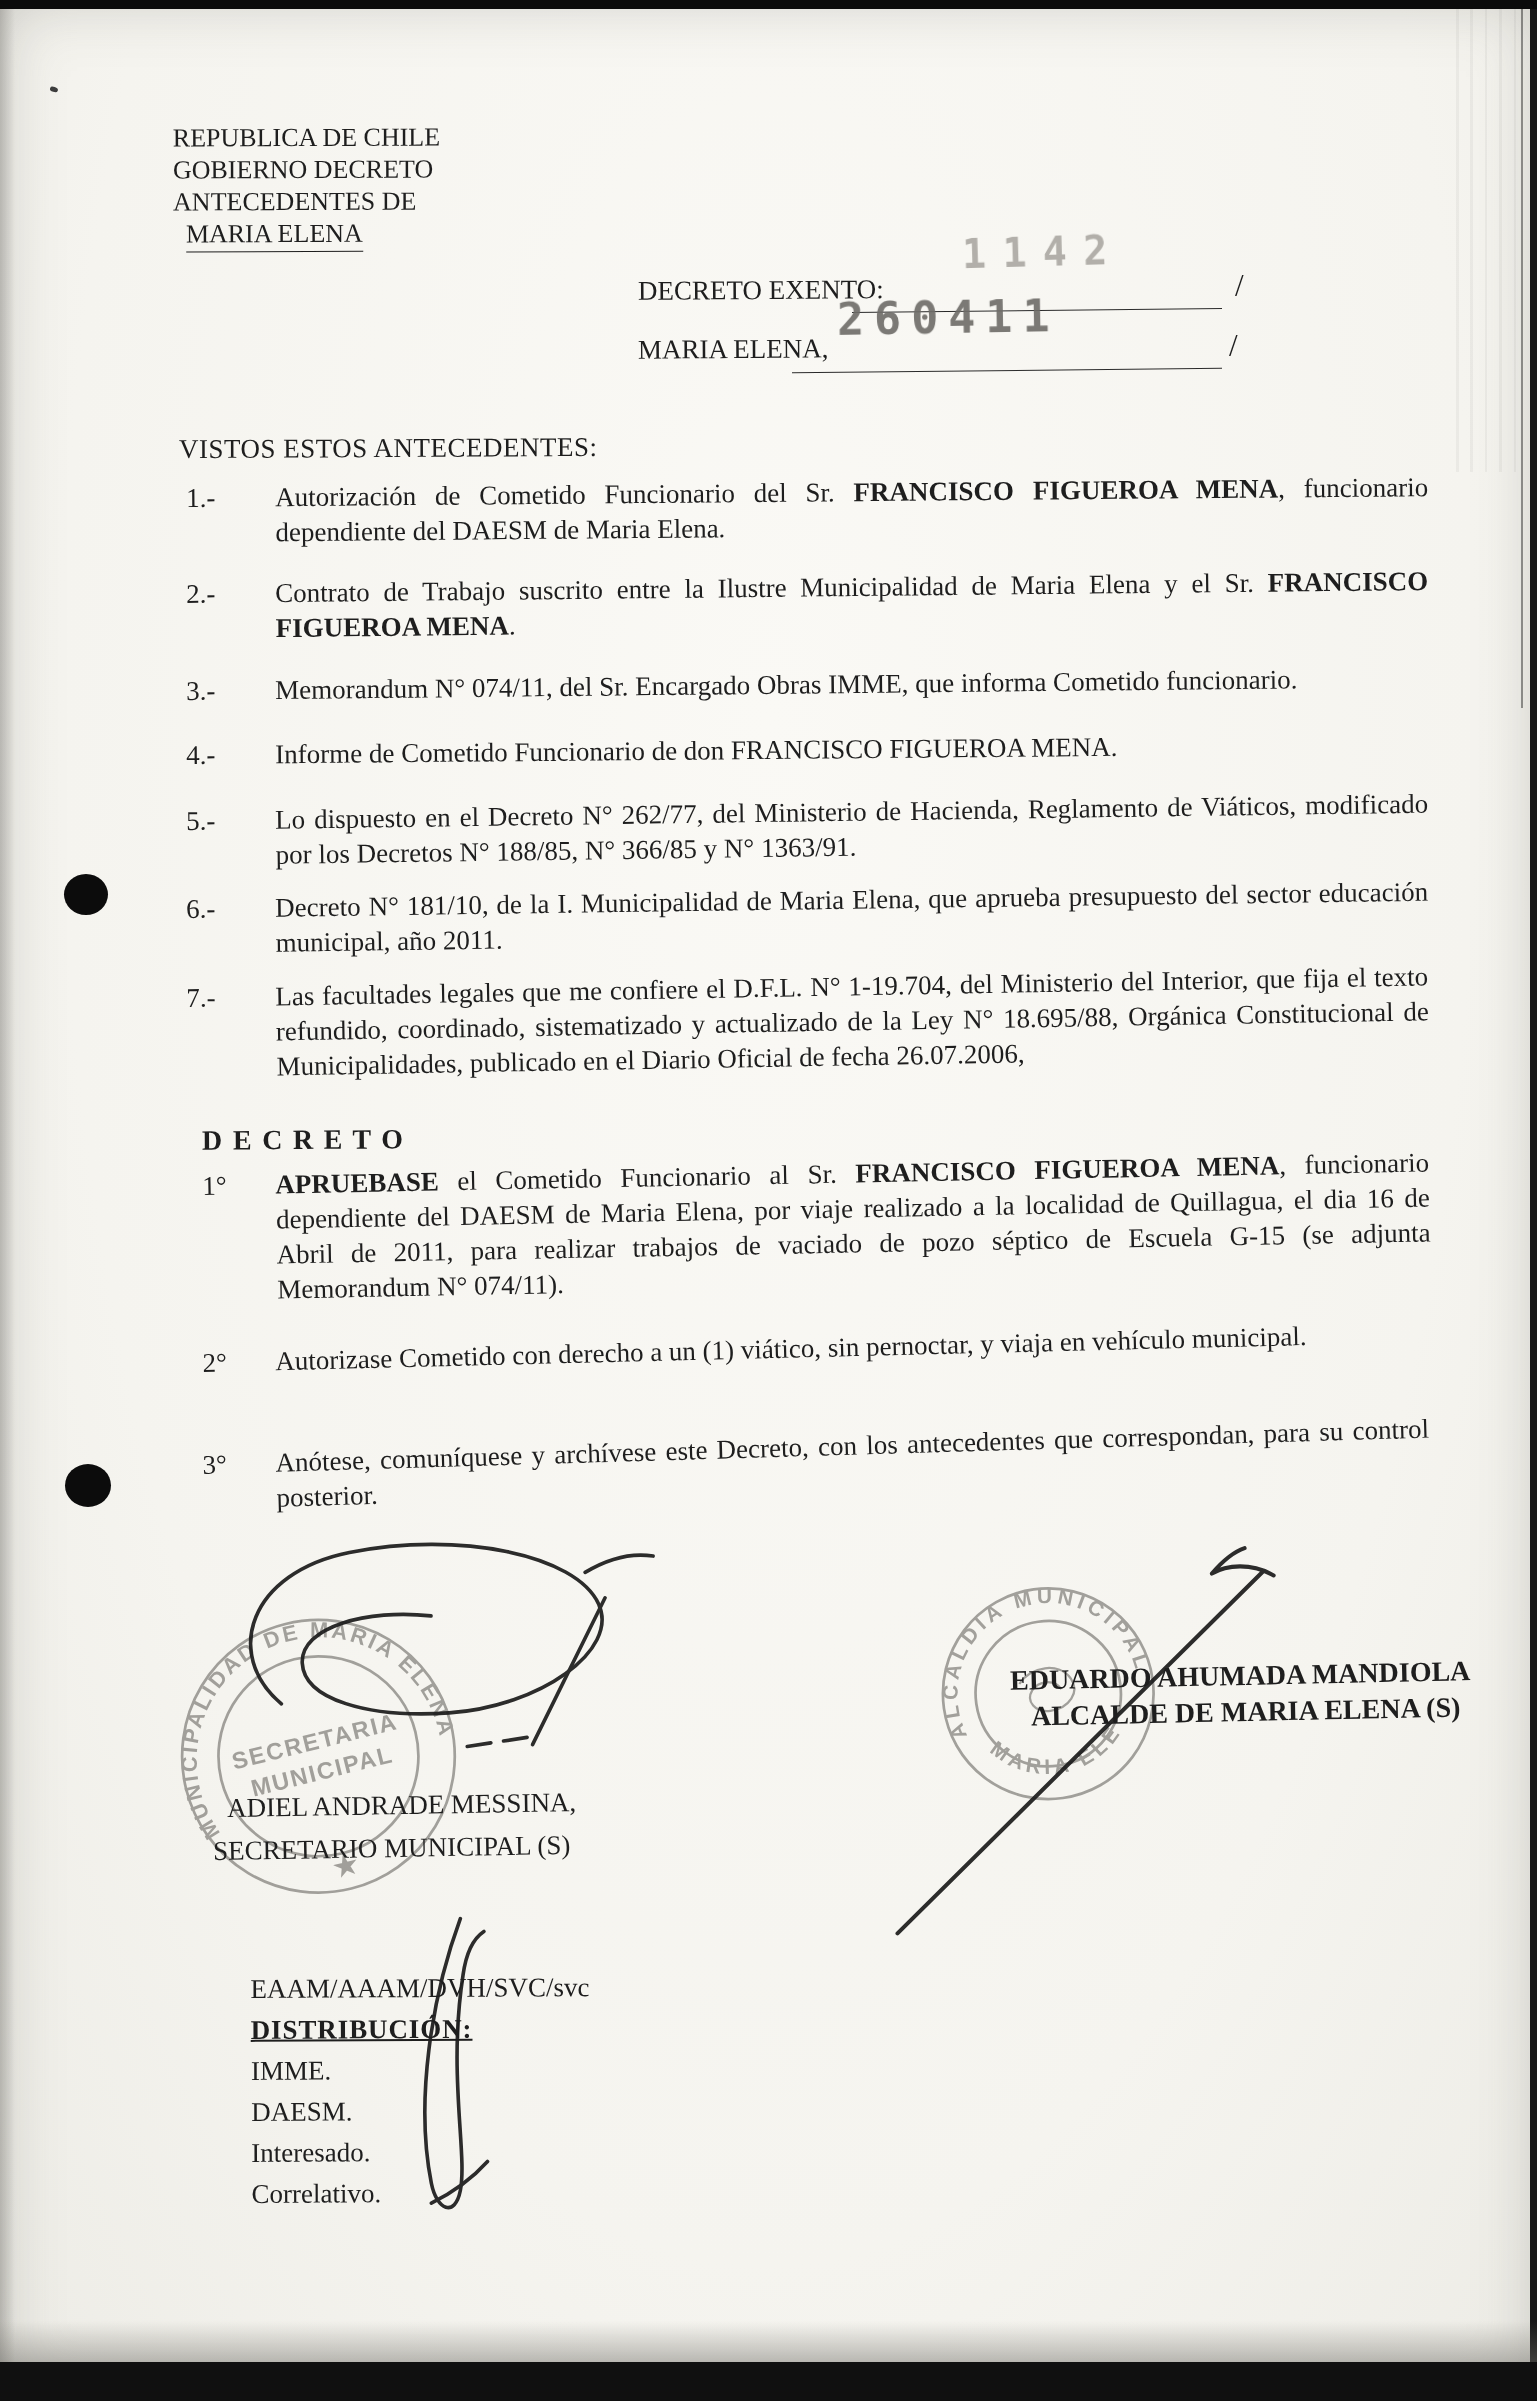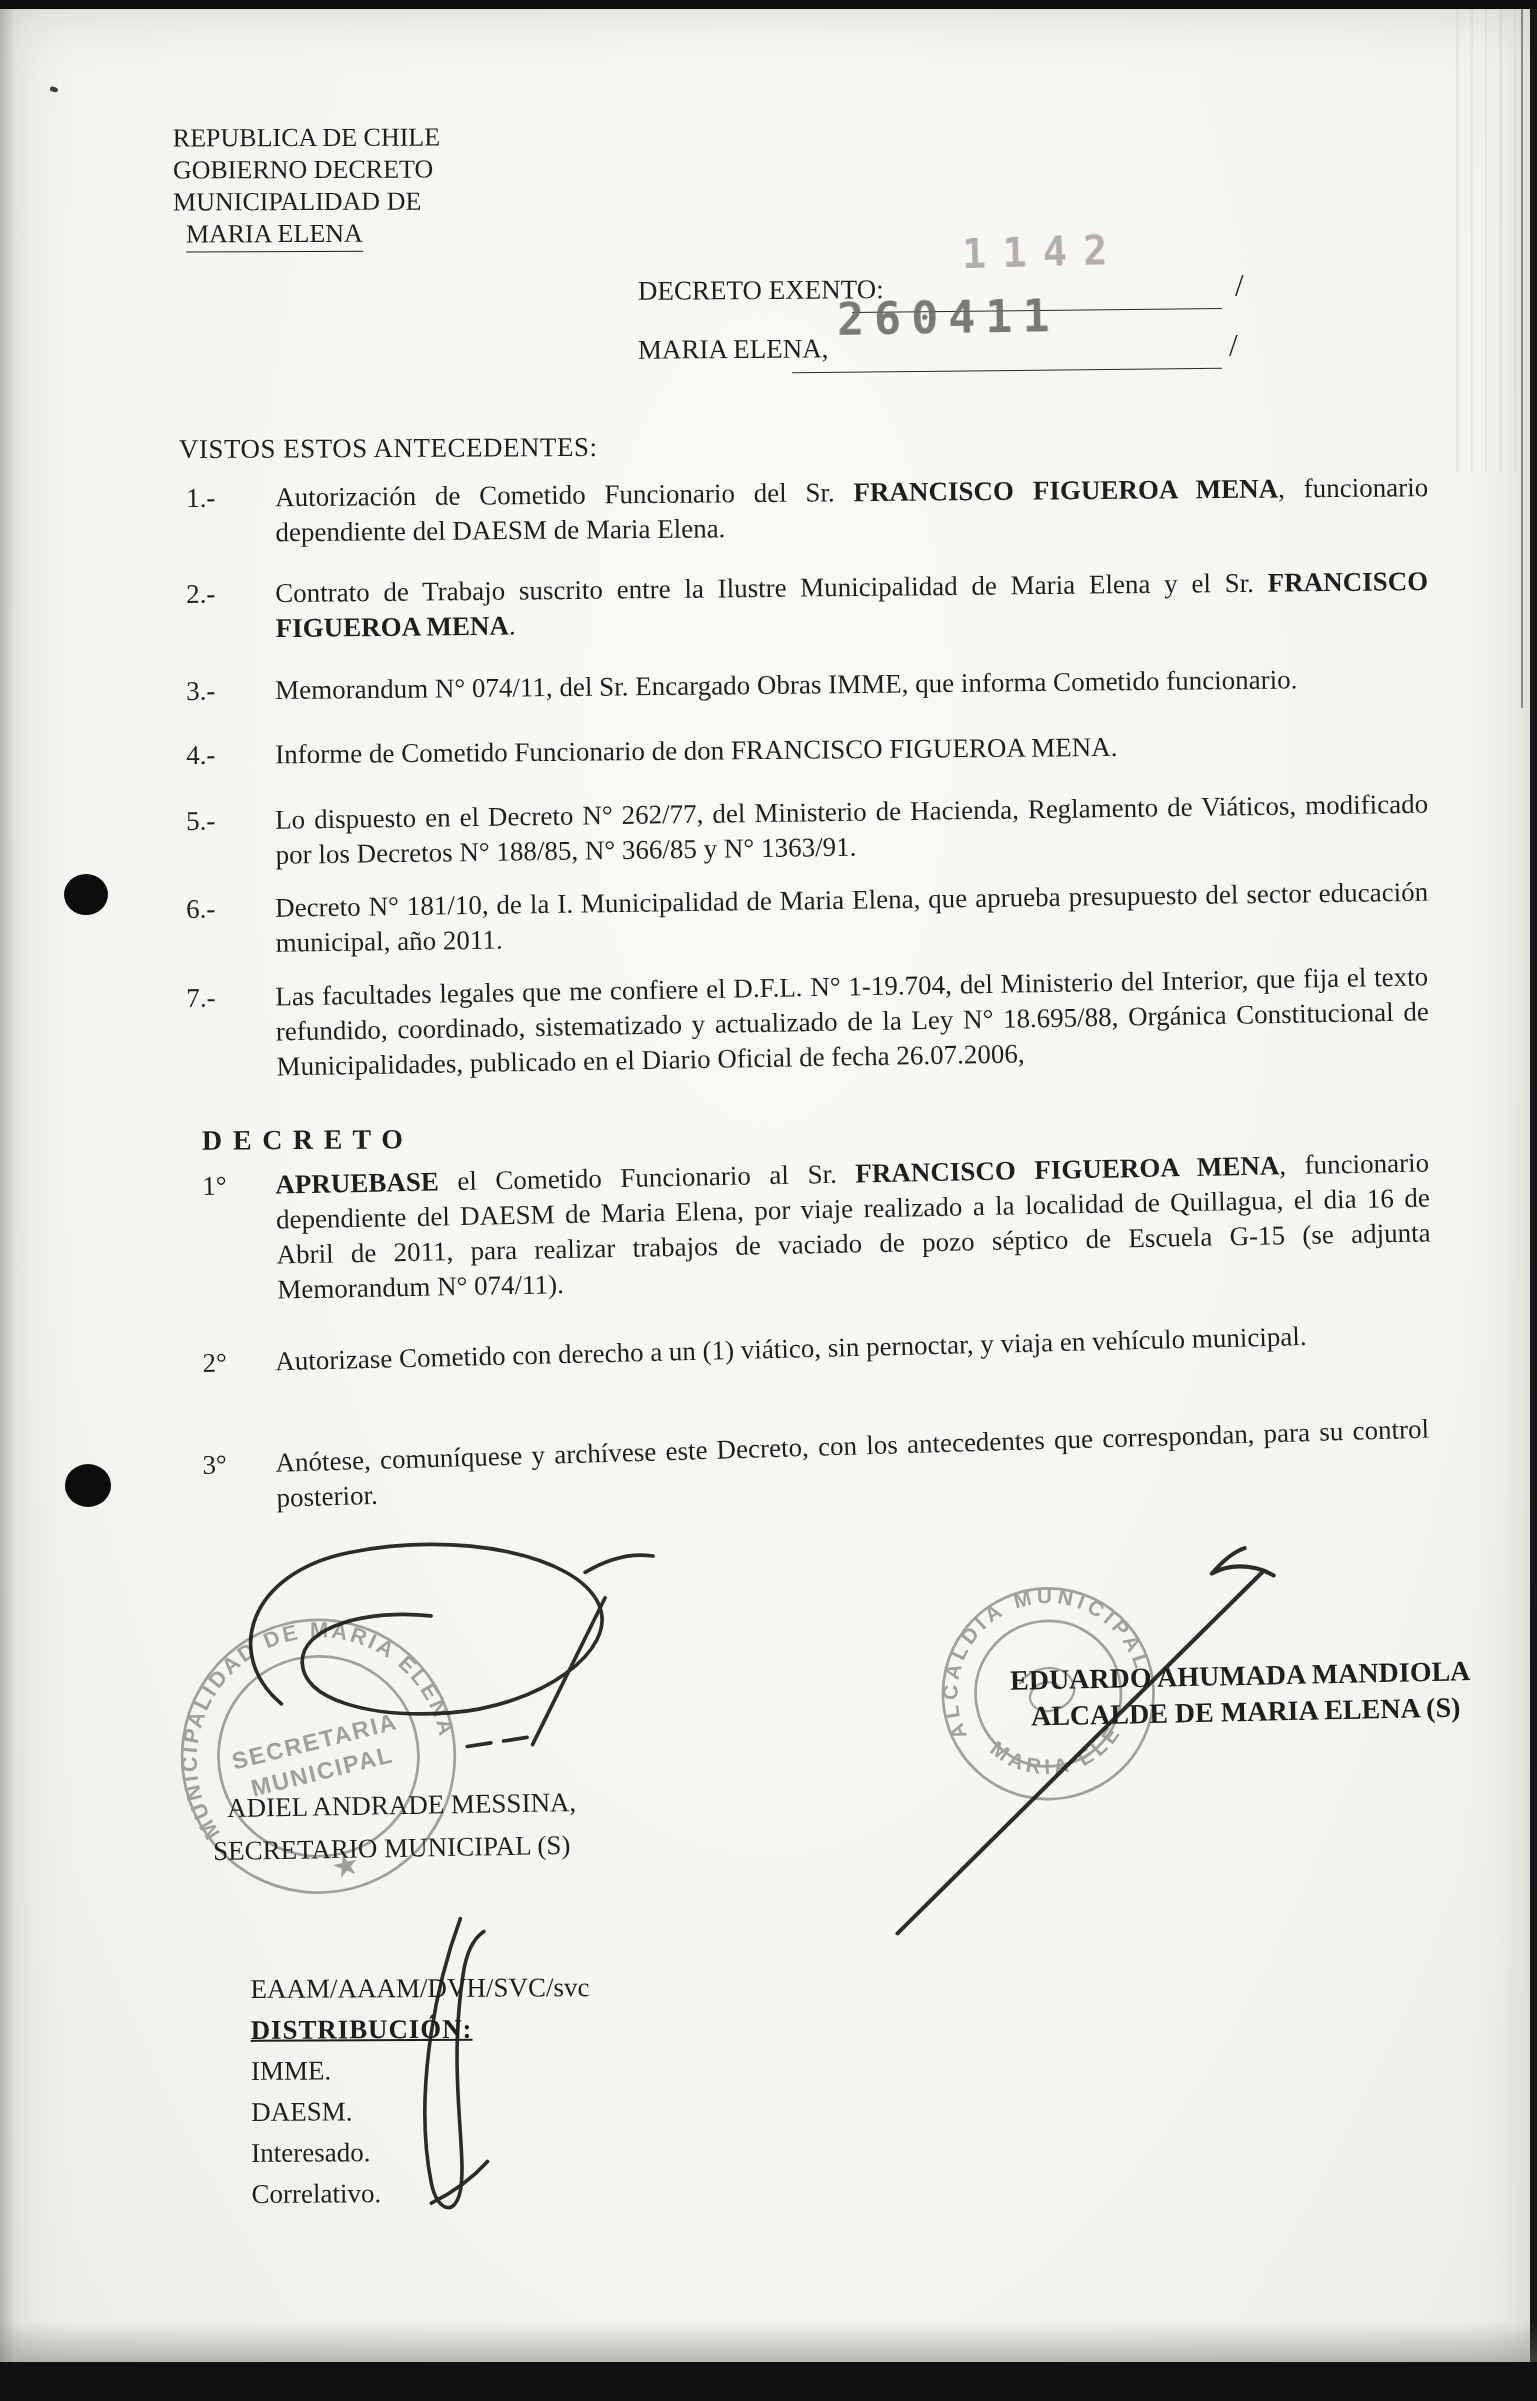--- a/index.html
+++ b/index.html
@@ -109,21 +109,21 @@
   <div class="smudge-bottom"></div>
   <div class="edge-top"></div>
   <div class="edge-bottom"></div>
   <div class="hole hole-1"></div>
   <div class="hole hole-2"></div>
   <div class="speck1"></div>
 
   <header class="hdr">
     <div>REPUBLICA DE CHILE</div>
     <div>GOBIERNO  DECRETO</div>
-    <div>MUNICIPALIDAD DE</div>
+    <div>ANTECEDENTES DE</div>
     <div><span class="hdr-underline">MARIA ELENA</span></div>
   </header>
 
   <span class="lbl lbl-decreto">DECRETO EXENTO:</span>
   <span class="stamp-number stamp-num-1">1142</span>
   <span class="uline uline1"></span>
   <span class="slash slash1">/</span>
 
   <span class="lbl lbl-place">MARIA ELENA,</span>
   <span class="stamp-number stamp-num-2">260411</span>

